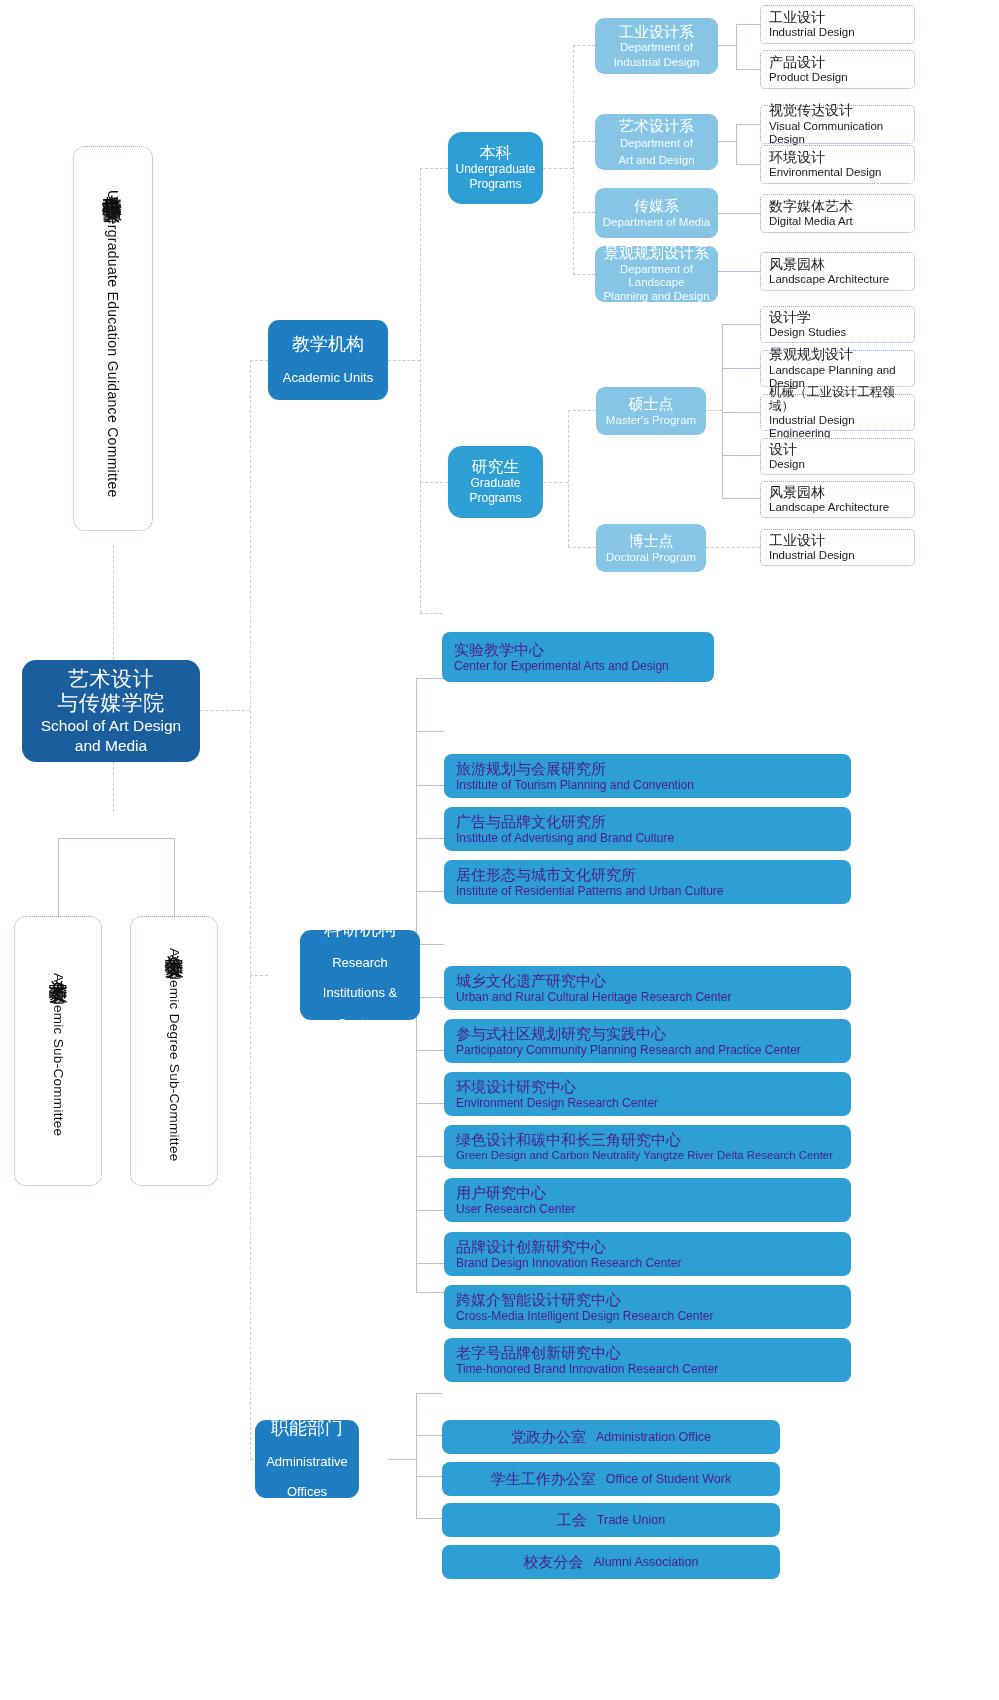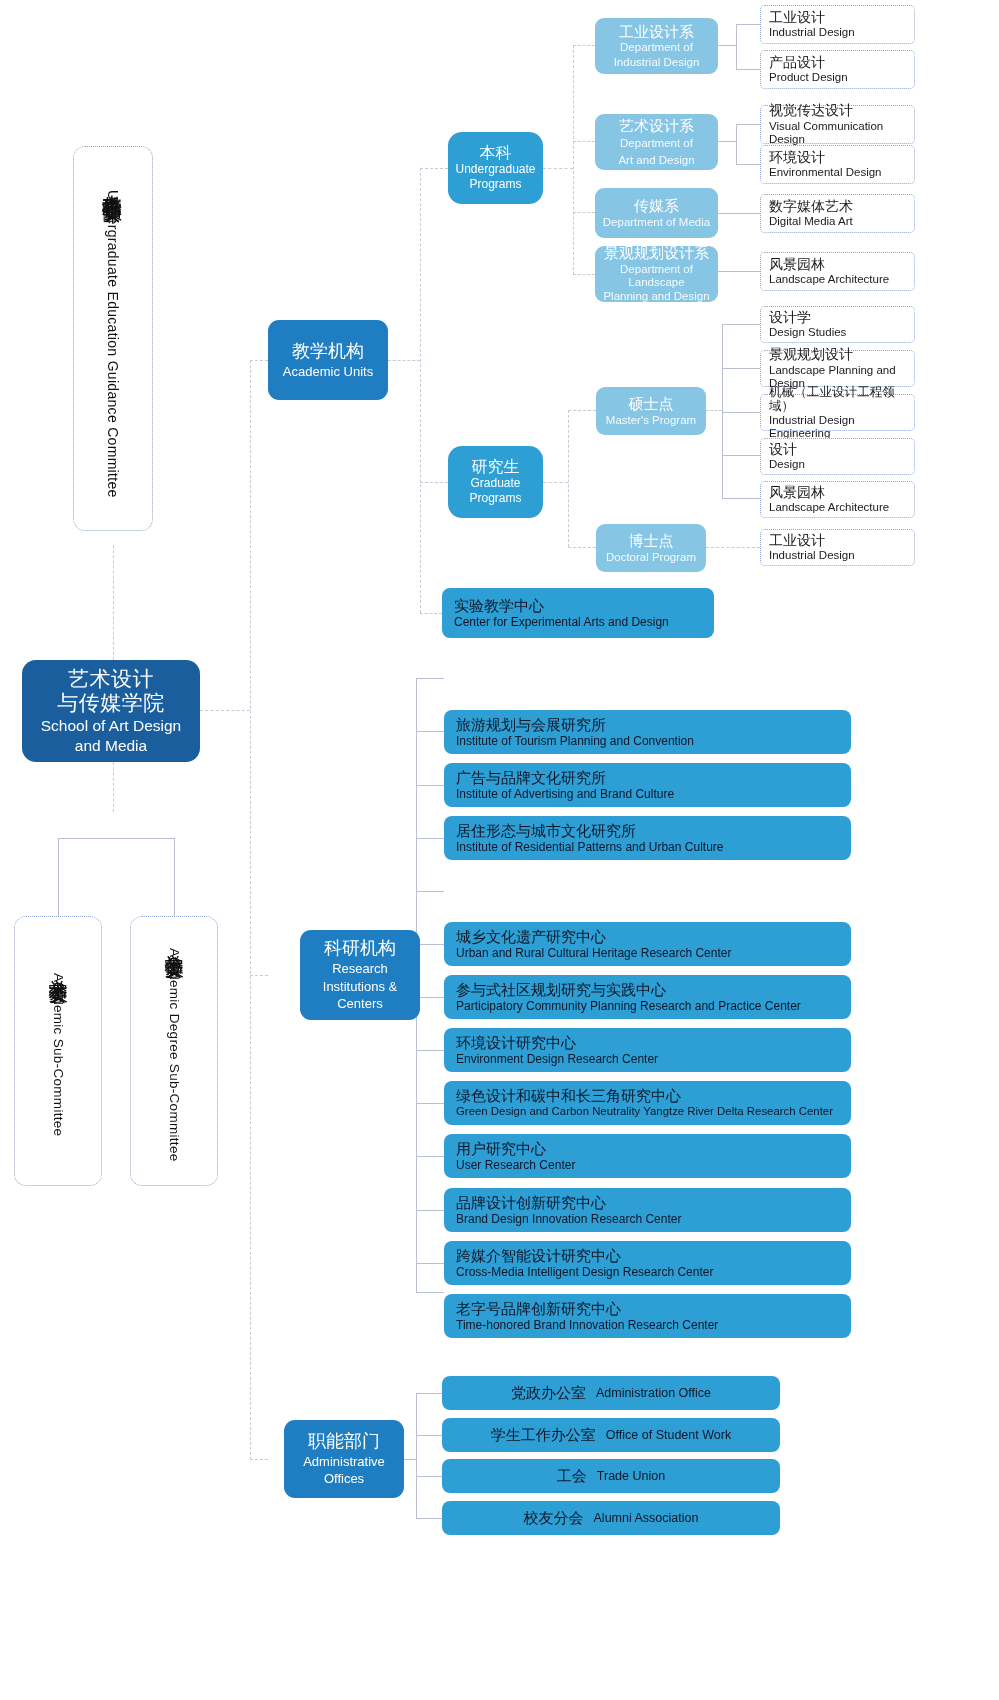--- a/index.html
+++ b/index.html
@@ -50,20 +50,21 @@
   .root .cn { font-size: 21px; letter-spacing: .5px; }
   .root .en { font-size: 15.5px; margin-top: 2px; }
 
   
   .lvl1 {
     background: #1f7ec1;
     align-items: center;
     text-align: center;
     padding: 4px 6px;
     border-radius: 11px;
+    gap: 13px;
   }
   .lvl1 .cn { font-size: 18px; }
   .lvl1 .en { font-size: 13px; margin-top: 2px; line-height: 1.2; }
 
   
   .lvl2 {
     background: #2e9fd4;
     align-items: center;
     text-align: center;
     padding: 3px 6px;
@@ -96,25 +97,26 @@
     color: #1a1a1a;
   }
   .leaf .cn { font-size: 14px; line-height: 1.12; }
   .leaf .en { font-size: 11.5px; line-height: 1.15; margin-top: 1px; }
 
   
   .bar {
     position: absolute;
     background: #2e9fd4;
     border-radius: 8px;
-    color: #0f172a;
+    color: #4c1d95;
     display: flex;
     flex-direction: column;
     justify-content: center;
     padding: 4px 12px;
+    margin-top: 44px;
   }
   .bar .cn { font-size: 15px; line-height: 1.15; }
   .bar .en { font-size: 12px; line-height: 1.2; margin-top: 1px; }
   .bar.inline { flex-direction: row; align-items: center; gap: 10px; }
   .bar.inline .en { margin-top: 0; font-size: 12.5px; }
 
   
   .vbox {
     position: absolute;
     border: 1px dotted #8fa5d6;
@@ -256,21 +258,21 @@
     <span class="en">Academic Units</span>
   </div>
 
   <div class="node lvl1" style="left:268px; top:930px; width:120px; height:90px;margin-left:32px;">
     <span class="cn">科研机构</span>
     <span class="en">Research</span>
     <span class="en">Institutions &amp;</span>
     <span class="en">Centers</span>
   </div>
 
-  <div class="node lvl1" style="left:284px; top:1420px; width:120px; height:78px;">
+  <div class="node lvl1" style="left:255px; top:1420px; width:104px; height:78px;">
     <span class="cn">职能部门</span>
     <span class="en">Administrative</span>
     <span class="en">Offices</span>
   </div>
 
   <div class="node lvl2" style="left:448px; top:132px; width:95px; height:72px;">
     <span class="cn">本科</span>
     <span class="en">Undergraduate</span>
     <span class="en">Programs</span>
   </div>

